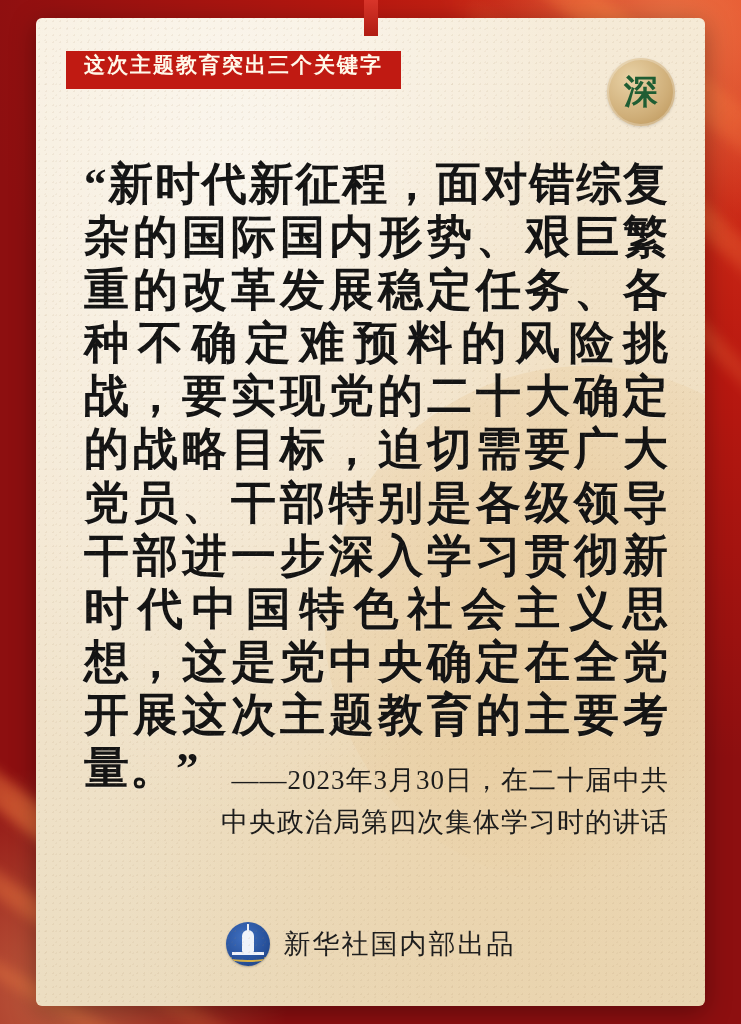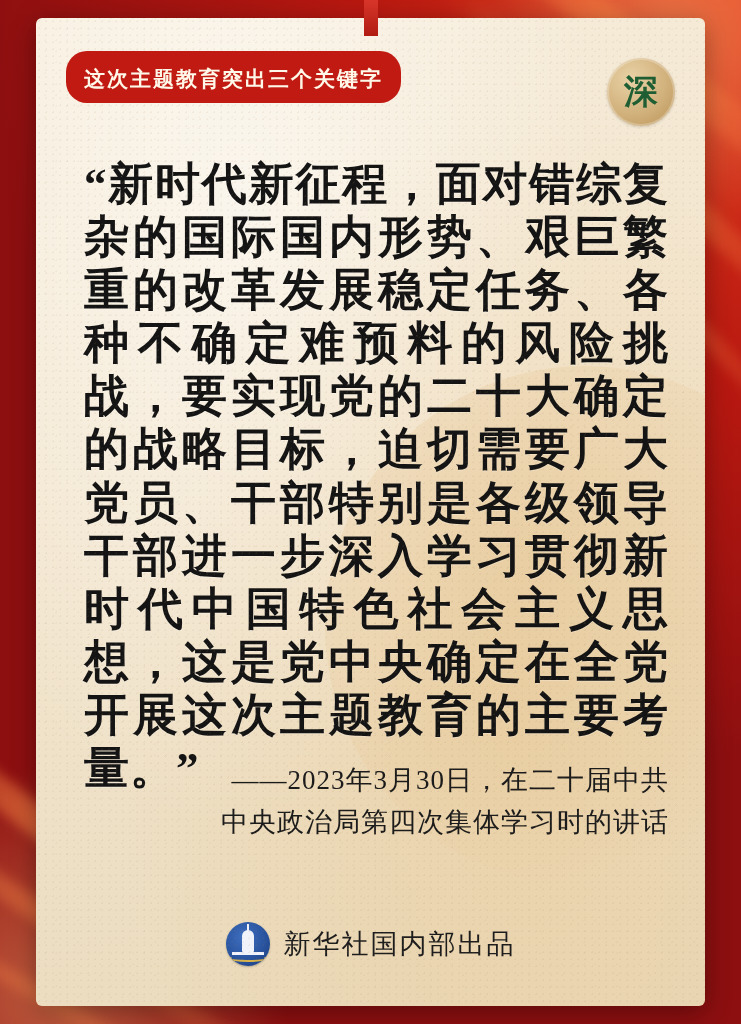--- a/index.html
+++ b/index.html
@@ -86,26 +86,25 @@
   }
 
   
   .tag {
     position:absolute;
     left:30px; top:33px;
     background:#c01a12;
     color:#fff8e9;
     font-size:21px;
     letter-spacing:2px;
-    padding:14px 18px 10px 18px;
+    padding:0 18px 10px 18px;
     font-weight:bold;
     font-family:"Liberation Sans", sans-serif;
     white-space:nowrap;
     z-index:3;
-    border-radius:21px;
   }
 
   .seal {
     position:absolute;
     right:30px; top:40px;
     width:68px; height:68px;
     border-radius:50%;
     background:radial-gradient(circle at 35% 30%, #e9d2a6 0%, #cfae78 60%, #b89154 100%);
     box-shadow:inset 0 0 0 2px rgba(255,255,255,.25), 0 1px 3px rgba(0,0,0,.15);
     display:flex; align-items:center; justify-content:center;

